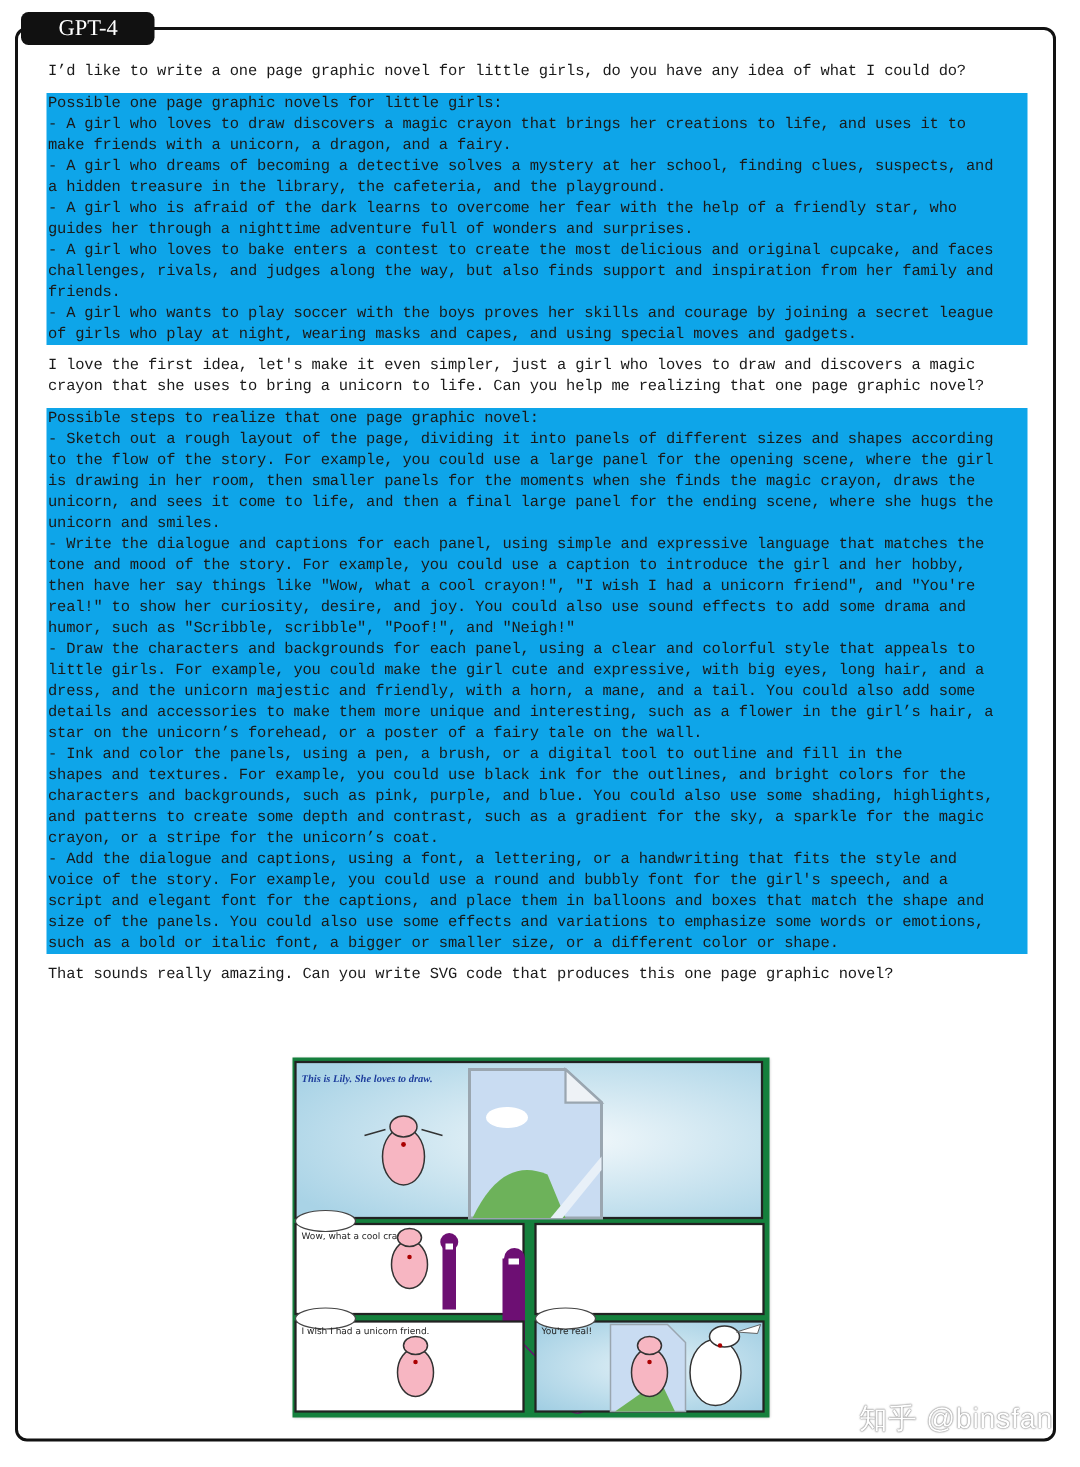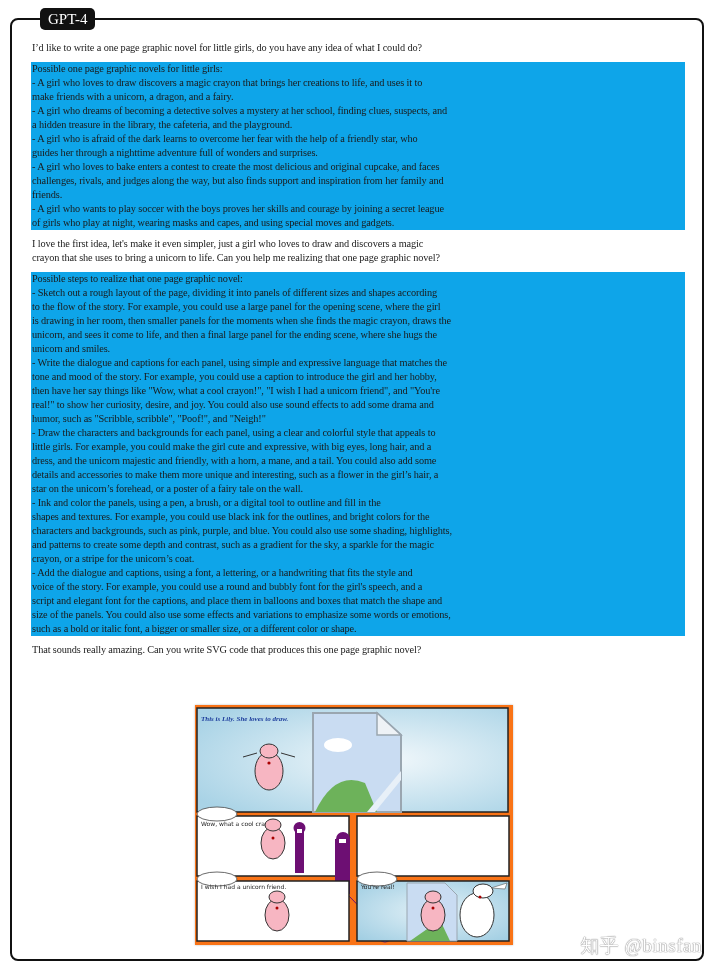--- a/index.html
+++ b/index.html
@@ -2,35 +2,35 @@
 <html><head>
 <meta charset="utf-8">
 <style>
   html, body { margin:0; padding:0; background:#ffffff; }
   body { width:720px; height:978px; position:relative; overflow:hidden; font-family:"Liberation Mono", "DejaVu Sans Mono", monospace; }
   .frame {
     position:absolute; left:10px; top:18px; width:694px; height:943px;
     border:2px solid #111; border-radius:8px; box-sizing:border-box; background:#fff;
   }
   .badge {
-    position:absolute; left:40px; top:8px; height:22px; padding:0 8px;
+    position:absolute; left:14px; top:8px; height:22px; padding:0 25px;
     background:#111; color:#fff; font-family:"Liberation Serif", "DejaVu Serif", serif;
     font-size:15px; line-height:22px; border-radius:5px; z-index:3;
   }
-  .content { position:absolute; left:31px; top:40px; width:654px;font-family:Liberation Serif, serif; }
+  .content { position:absolute; left:31px; top:40px; width:654px; }
   .msg { font-size:10.3px; line-height:14px; color:#1a1a1a; white-space:pre-wrap; letter-spacing:-0.12px; }
   .user { padding:1px 1px; margin-bottom:6px; }
   .ai { background:#0ea5e9; padding:0 1px; margin-bottom:6px; }
   .ai-last { background:#c8f2cc; padding:0 1px; margin-top:12px; }
   .comic {
     position:absolute; left:195px; top:705px; width:318px; height:240px;
-    background:#f97316; box-shadow:0 0 2px #bbb;
+    background:#15803d; box-shadow:0 0 2px #bbb;
   }
   .watermark {
-    position:absolute; right:18px; top:933px; font-family:Liberation Serif, serif;
+    position:absolute; right:18px; top:933px; font-family:Liberation Sans, sans-serif;
     font-size:19px; color:#ffffff; text-shadow:0 0 1px #777, 0 0 1px #777; letter-spacing:0.5px;
   }
 </style>
 </head>
 <body>
 
 <div class="frame"></div>
 <div class="badge">GPT-4</div>
 
 <div class="content">

